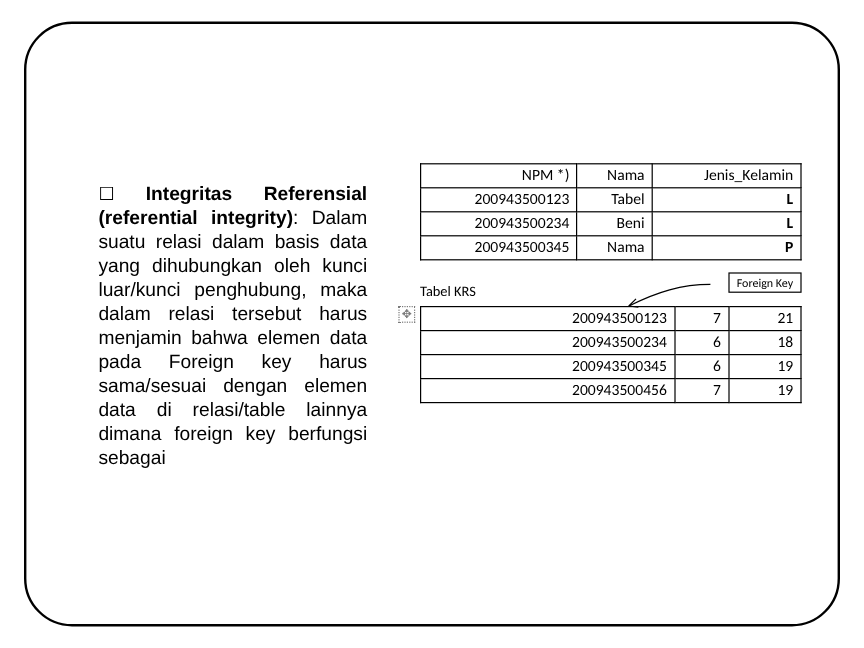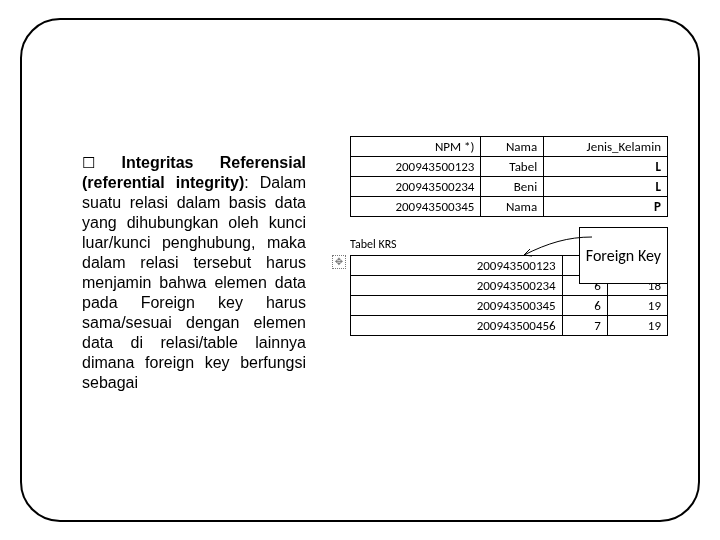--- a/index.html
+++ b/index.html
@@ -77,22 +77,22 @@
   .boldcell { font-weight: bold; }
   .fk-wrap {
     position: relative;
     margin-top: 20px;
   }
   .fk-label {
     position: absolute;
     top: -10px;
     right: 0;
     border: 1px solid #000;
-    padding: 18px 6px;
-    font-size: 16px;
+    padding: 1px 6px;
+    font-size: 10px;
     background: #fff;
   }
   .fk-arrow {
     position: absolute;
     top: -4px;
     right: 72px;
     width: 78px;
     height: 26px;
     pointer-events: none;
   }

